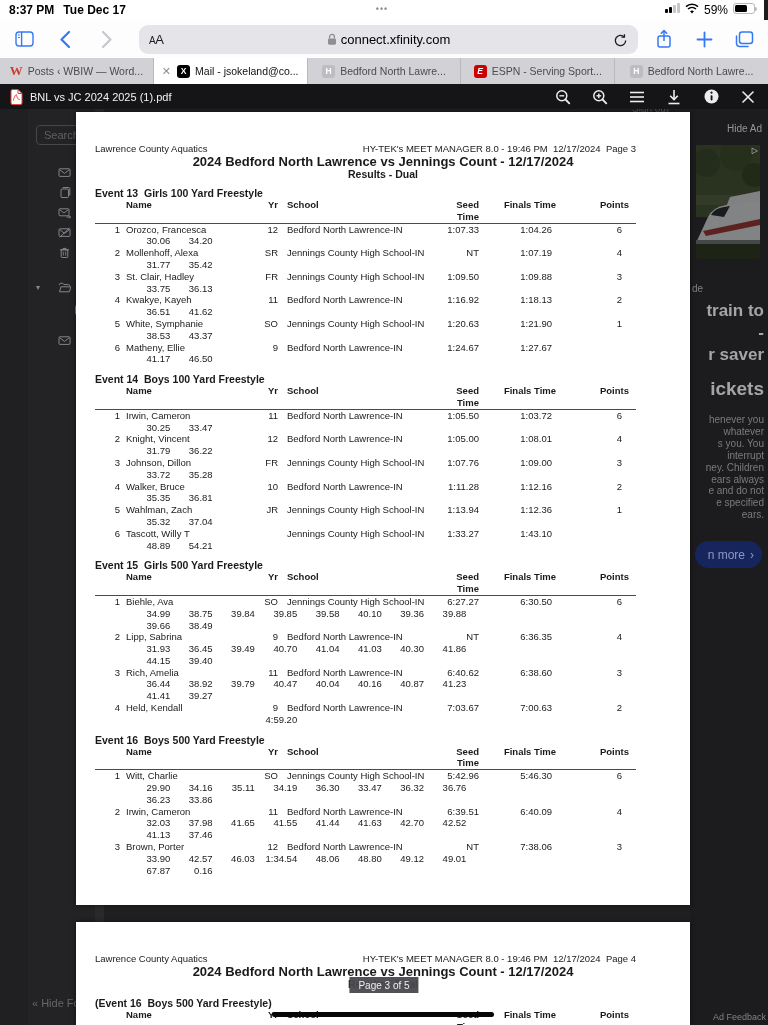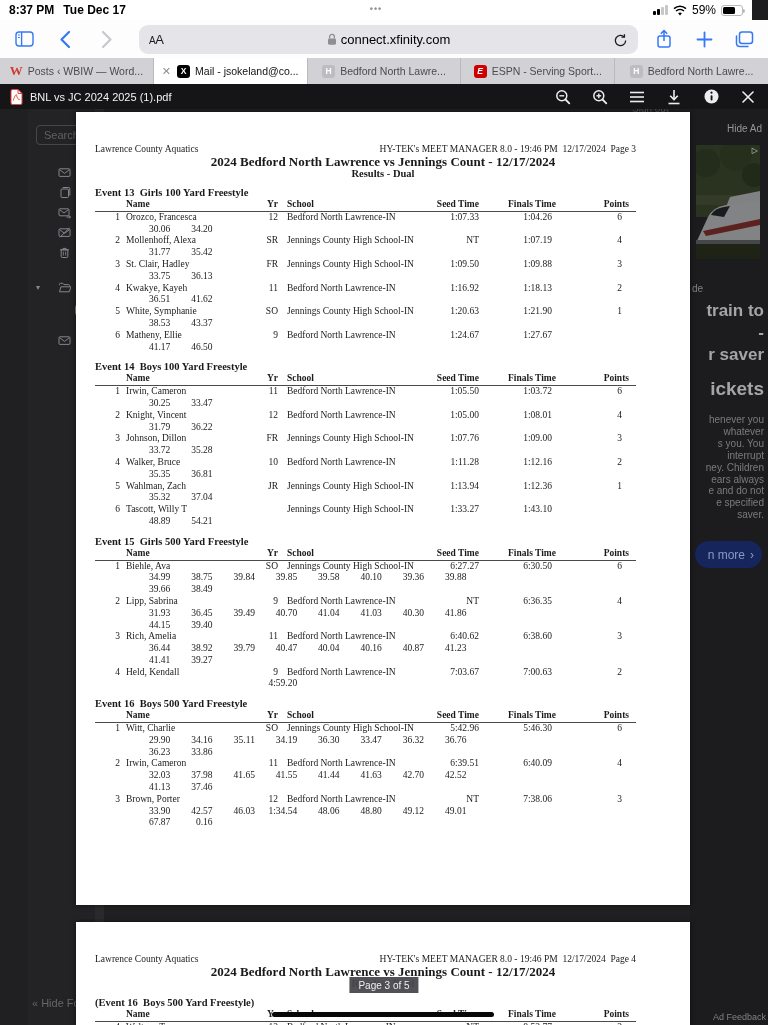--- a/index.html
+++ b/index.html
@@ -1,25 +1,25 @@
 <!DOCTYPE html>
 <html><head>
 <meta charset="utf-8">
 <style>
   * { margin:0; padding:0; box-sizing:border-box; }
   html,body { width:768px; height:1025px; overflow:hidden; }
   body { position:relative; background:#1d1d1f; font-family:"Liberation Sans",sans-serif; -webkit-user-select:none; }
 
   
-  .status-bar { position:absolute; top:0; left:0; right:16px; height:20px; background:#fff;
+  .status-bar { position:absolute; top:0; left:0; right:4px; height:20px; background:#fff;
     display:flex; align-items:center; justify-content:space-between; padding:0 9px;
     font-size:12px; font-weight:700; color:#000; z-index:10; }
   .status-left { display:flex; gap:9px; }
   .status-dots { color:#8e8e93; font-size:9px; letter-spacing:1px; position:absolute; left:50%; transform:translateX(-50%); top:4px; }
-  .status-right { display:flex; align-items:center; gap:5px; }
+  .status-right { display:flex; gap:5px; }
   .sig { display:flex; align-items:flex-end; gap:1.5px; height:10px; }
   .sig i { width:2.5px; border-radius:1px; background:#000; display:block; }
   .sig i:nth-child(1){height:4px} .sig i:nth-child(2){height:6px}
   .sig i:nth-child(3){height:8px;background:#c7c7c9} .sig i:nth-child(4){height:10px;background:#c7c7c9}
   .batt { width:22px; height:11px; border:1px solid #b9b9bd; border-radius:3px; position:relative; }
   .batt::after { content:""; position:absolute; right:-3px; top:3px; width:2px; height:4px; background:#b9b9bd; border-radius:0 2px 2px 0; }
   .batt i { position:absolute; left:1px; top:1px; bottom:1px; width:58%; background:#000; border-radius:1.5px; display:block; }
 
   
   .toolbar { position:absolute; top:20px; left:0; right:0; height:38px; background:#fdfdfd; z-index:10; }
@@ -80,21 +80,21 @@
   .ad-head { position:absolute; right:4px; text-align:center; font-weight:700; color:#a5a5a8; font-size:17px; white-space:nowrap; line-height:1; }
   .ad-head.big { font-size:19px; }
   .ad-body { position:absolute; top:305px; right:4px; text-align:right; font-size:10px; line-height:11.9px; color:#7b7b7f; white-space:nowrap; }
   .ad-cta { position:absolute; top:432px; left:5px; right:6px; height:27px; border-radius:14px; background:#16255c;
     display:flex; align-items:center; justify-content:flex-end; padding-right:8px; gap:5px;
     color:#8b98c2; font-size:12px; white-space:nowrap; cursor:pointer; }
   .ad-feedback { position:absolute; right:2px; bottom:3px; font-size:9px; color:#828286; }
 
   
   .pdf-page { position:absolute; left:76px; width:614px; background:#fff; color:#1a1a1a;
-    font-family:Liberation Serif, serif; font-size:9.5px; box-shadow:0 0 5px rgba(0,0,0,.55); overflow:hidden; }
+    font-family:Liberation Sans, sans-serif; font-size:9.5px; box-shadow:0 0 5px rgba(0,0,0,.55); overflow:hidden; }
   #page1 { top:3px; height:793px; }
   #page2 { top:813px; height:103px; }
   .page-pad { padding:31px 0 0; }
   .pg-head { display:flex; justify-content:space-between; padding:0 54px 0 19px; line-height:12px; white-space:pre; }
   .pg-title { text-align:center; font-weight:700; font-size:13px; line-height:13px; }
   .pg-sub { text-align:center; font-weight:700; font-size:10.5px; line-height:12px; }
   .events { margin-top:7px; padding:0 54px 0 19px; }
   .event { margin-top:8px; }
   .event:first-child { margin-top:0; }
   .ev-title { font-weight:700; font-size:10.5px; line-height:12px; white-space:pre; }
@@ -405,21 +405,21 @@
       </div>
     <div class="ad-body" id="ad-body">
         <div>henever you</div>
         <div>whatever</div>
         <div>s you. You</div>
         <div>interrupt</div>
         <div>ney. Children</div>
         <div>ears always</div>
         <div>e and do not</div>
         <div>e specified</div>
-        <div>saver.</div>
+        <div>ears.</div>
       </div>
     <div class="ad-cta">
       <span>n more</span>
       <span>›</span>
     </div>
     <span class="ad-feedback">Ad Feedback</span>
   </div>
 
   <div class="pdf-page" id="page1">
     <div class="page-pad">

